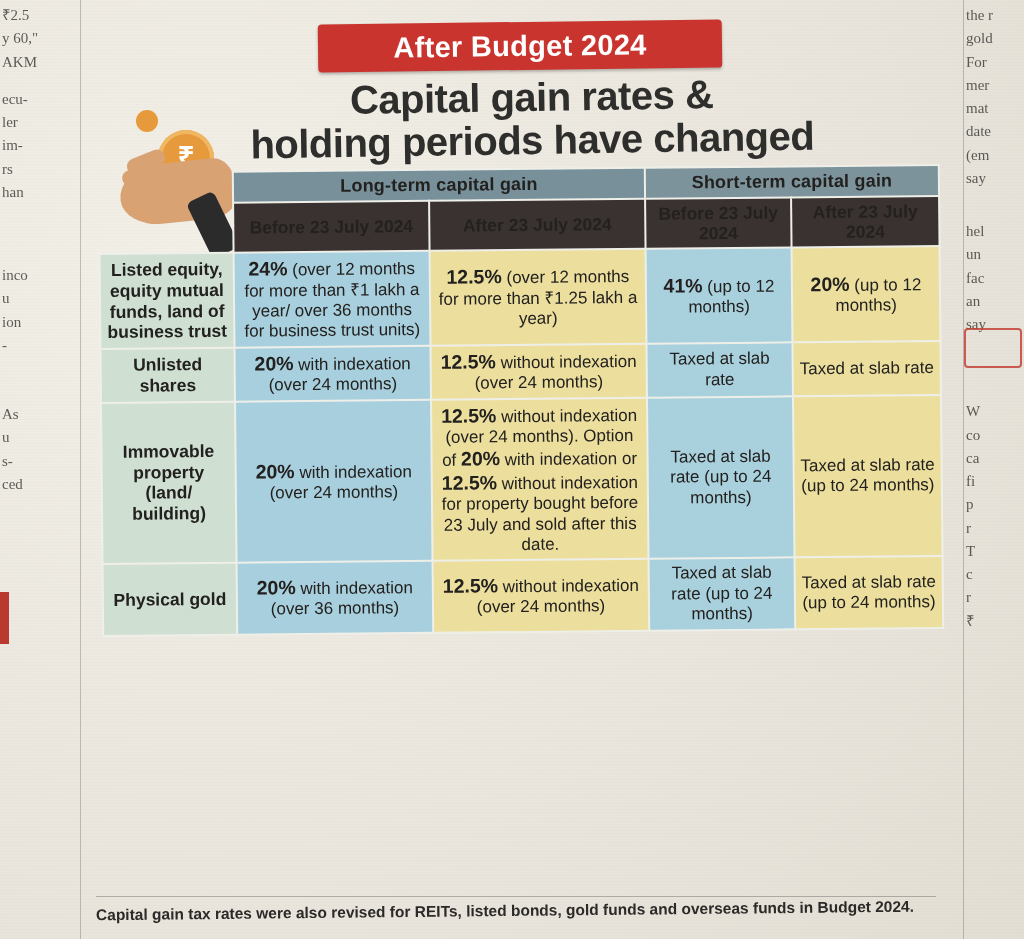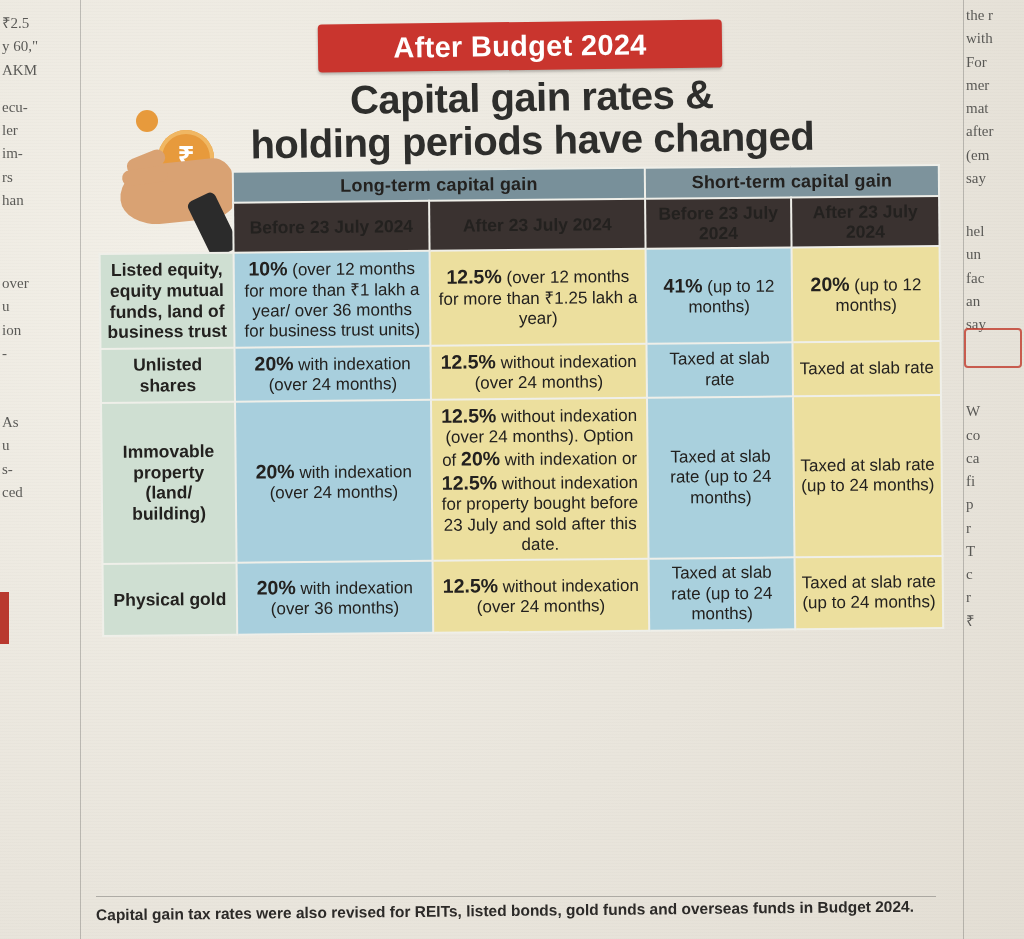--- a/index.html
+++ b/index.html
@@ -35,21 +35,20 @@
     font-size: 15px;
     line-height: 1.55;
     color: #3a3a38;
     opacity: 0.82;
     overflow: hidden;
   }
   .side-col.left {
     left: 0;
     width: 76px;
     padding: 4px 6px 0 2px;
-    margin-top: 8px;
   }
   .side-col.right {
     right: 0;
     width: 56px;
     padding: 4px 2px 0 4px;
   }
   .side-col .frag {
     display: block;
     white-space: nowrap;
   }
@@ -294,38 +293,38 @@
   <span class="frag">₹2.5</span>
   <span class="frag">y 60,"</span>
   <span class="frag">AKM</span>
   <span class="gap"></span>
   <span class="frag">ecu-</span>
   <span class="frag">ler</span>
   <span class="frag">im-</span>
   <span class="frag">rs</span>
   <span class="frag">han</span>
   <span class="gap" style="height:60px"></span>
-  <span class="frag">over</span>
+  <span class="frag">inco</span>
   <span class="frag">u</span>
   <span class="frag">ion</span>
   <span class="frag">-</span>
   <span class="gap" style="height:46px"></span>
   <span class="frag">As</span>
   <span class="frag">u</span>
   <span class="frag">s-</span>
   <span class="frag">ced</span>
 </div>
 
 <div class="side-col right">
   <span class="frag">the r</span>
-  <span class="frag">with</span>
+  <span class="frag">gold</span>
   <span class="frag">For</span>
   <span class="frag">mer</span>
   <span class="frag">mat</span>
-  <span class="frag">after</span>
+  <span class="frag">date</span>
   <span class="frag">(em</span>
   <span class="frag">say</span>
   <span class="gap" style="height:30px"></span>
   <span class="frag">hel</span>
   <span class="frag">un</span>
   <span class="frag">fac</span>
   <span class="frag">an</span>
   <span class="frag">say</span>
   <span class="gap" style="height:64px"></span>
   <span class="frag">W</span>
@@ -386,21 +385,21 @@
       <tr>
         <td class="corner"></td>
         <th class="sub">Before 23 July 2024</th>
         <th class="sub">After 23 July 2024</th>
         <th class="sub">Before 23 July 2024</th>
         <th class="sub">After 23 July 2024</th>
       </tr>
 
       <tr>
         <td class="rowhead">Listed equity, equity mutual funds, land of business trust</td>
-        <td class="cell cell-blue"><b>10%</b> (over 12 months for more than ₹1 lakh a year/ over 36 months for business trust units)</td>
+        <td class="cell cell-blue"><b>24%</b> (over 12 months for more than ₹1 lakh a year/ over 36 months for business trust units)</td>
         <td class="cell cell-yellow"><b>12.5%</b> (over 12 months for more than ₹1.25 lakh a year)</td>
         <td class="cell cell-blue2"><b>41%</b> (up to 12 months)</td>
         <td class="cell cell-yellow2"><b>20%</b> (up to 12 months)</td>
       </tr>
 
       <tr>
         <td class="rowhead">Unlisted shares</td>
         <td class="cell cell-blue"><b>20%</b> with indexation (over 24 months)</td>
         <td class="cell cell-yellow"><b>12.5%</b> without indexation (over 24 months)</td>
         <td class="cell cell-blue2">Taxed at slab rate</td>

